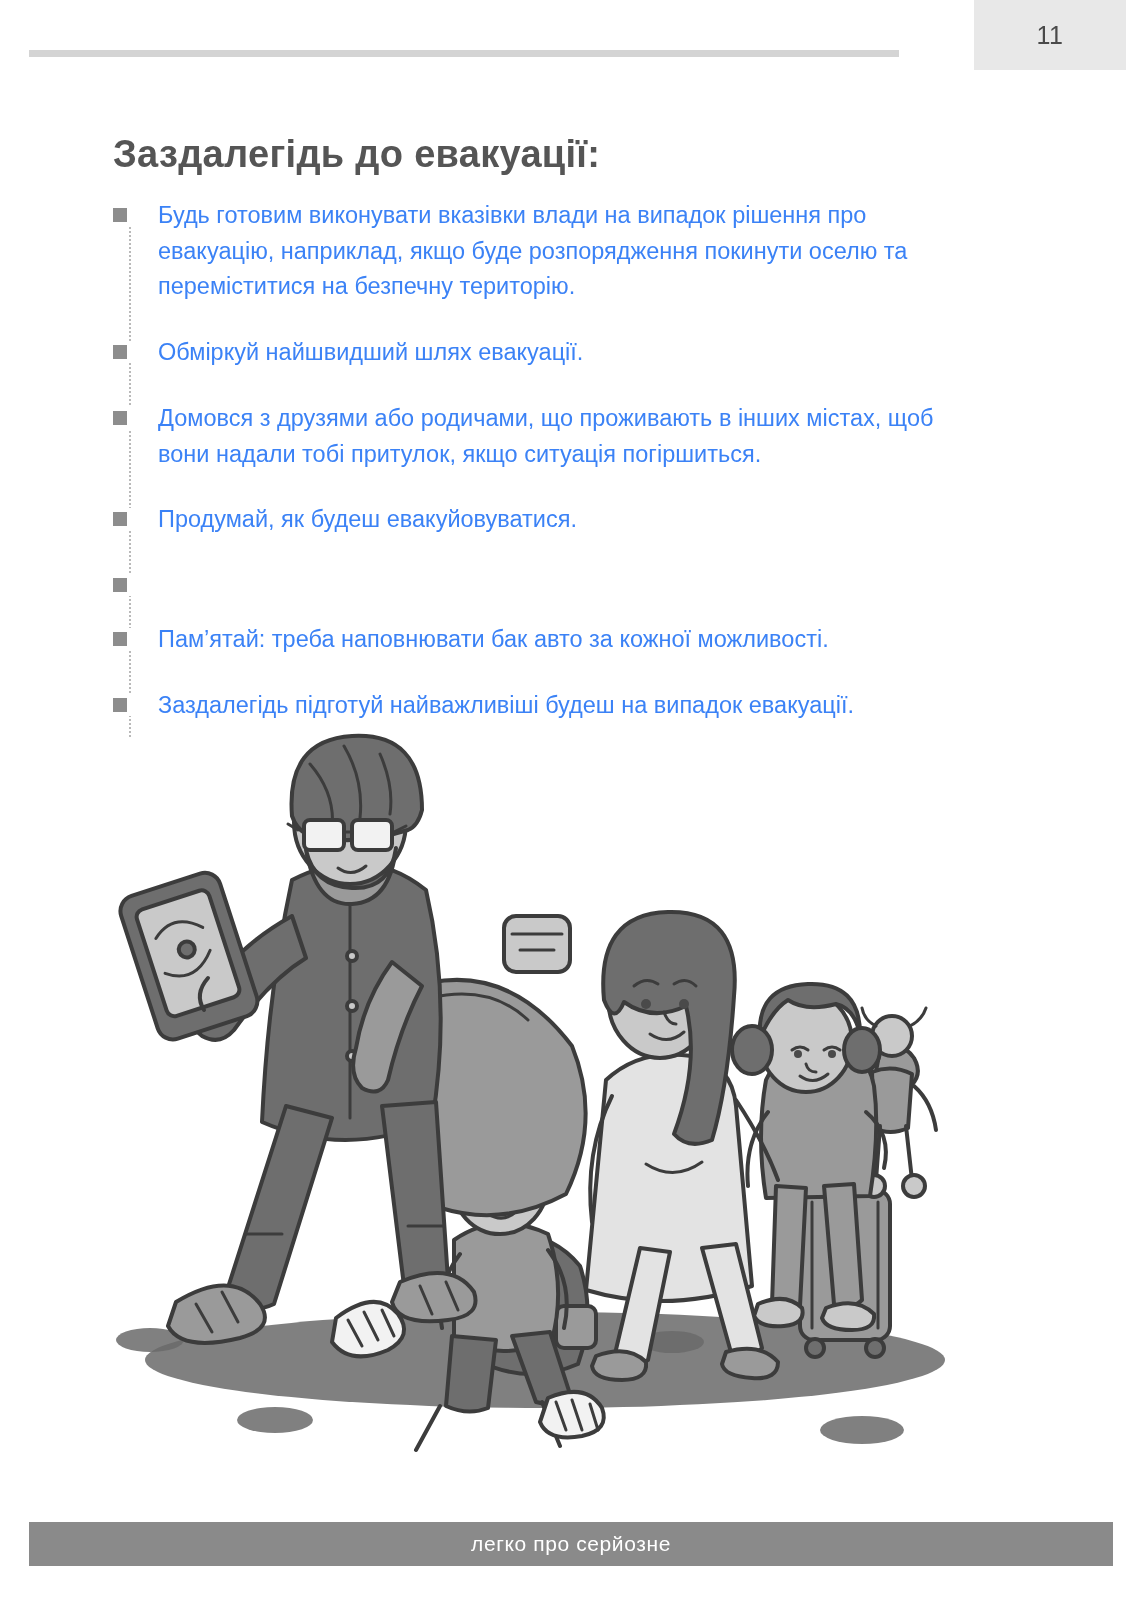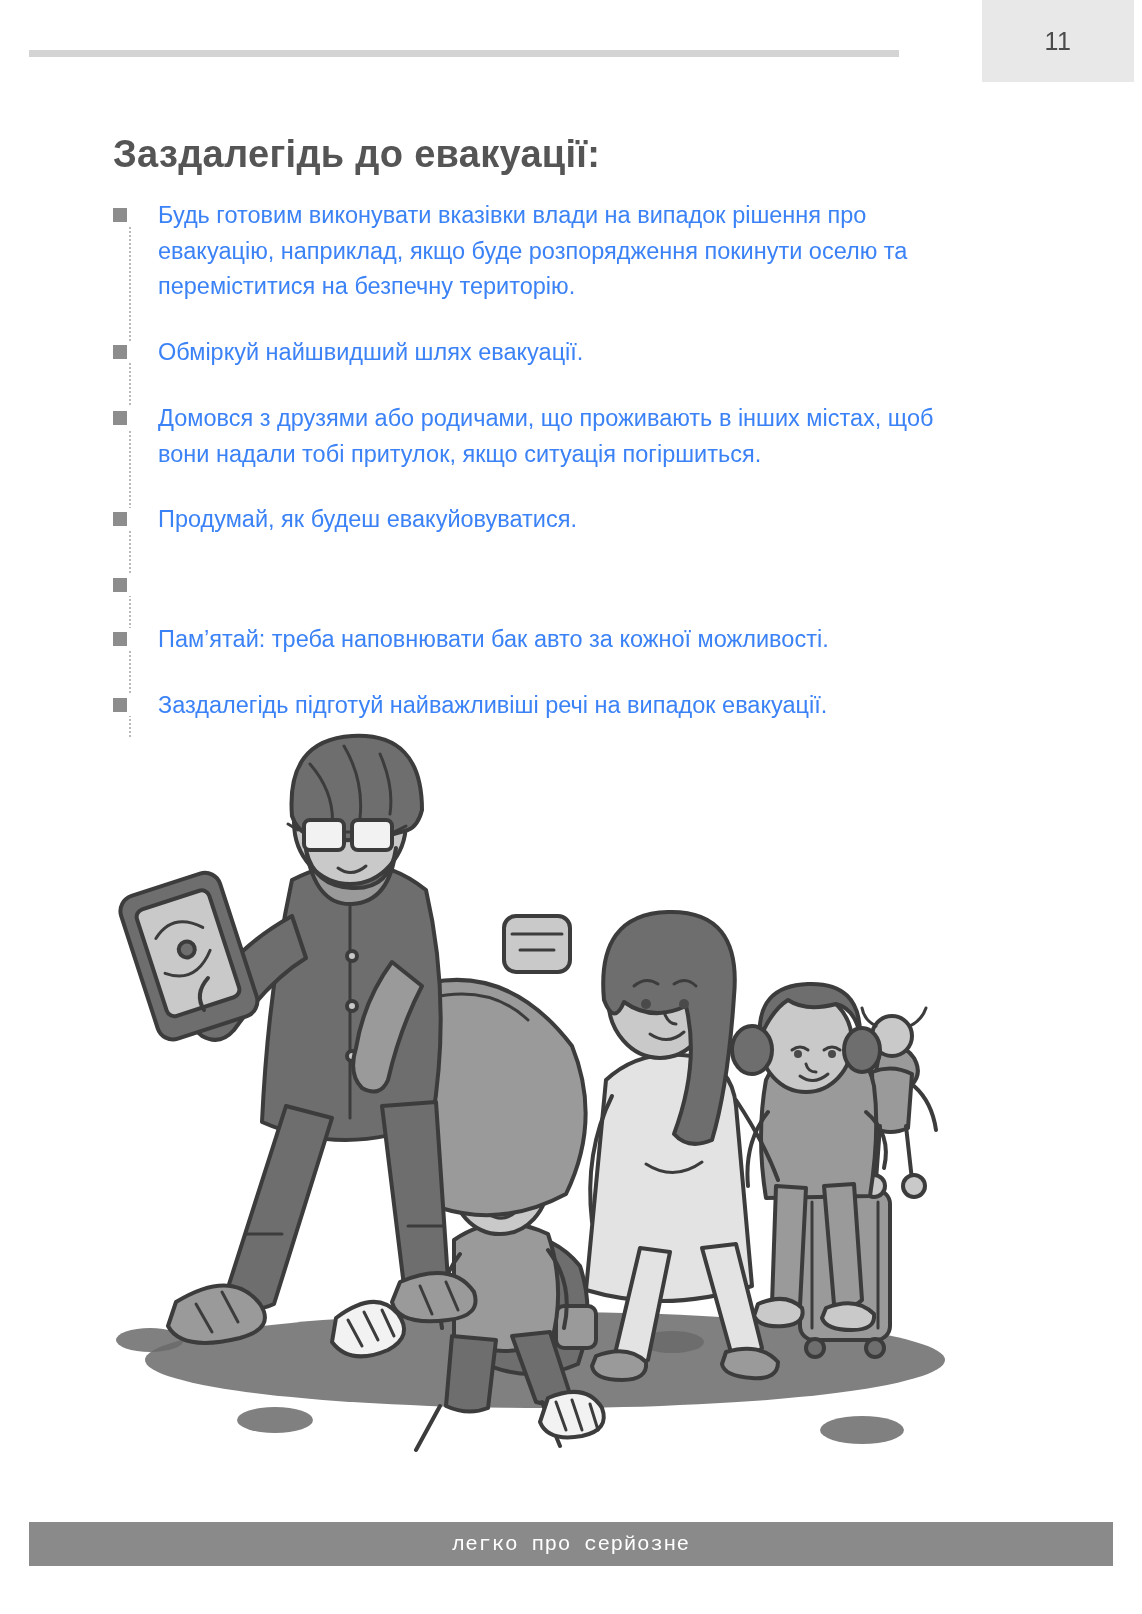--- a/index.html
+++ b/index.html
@@ -13,23 +13,23 @@
     position: relative;
     font-family: "Liberation Sans", sans-serif;
     color: #3b3b3b;
     overflow: hidden;
   }
 
   
   .page-number-box {
     position: absolute;
     top: 0;
-    right: 8px;
+    right: 16px;
     width: 152px;
-    height: 82px;
+    height: 70px;
     background: #e8e8e8;
     display: flex;
     align-items: center;
     justify-content: center;
   }
   .page-number {
     font-size: 25px;
     color: #4a4a4a;
     letter-spacing: 0.5px;
   }
@@ -110,21 +110,20 @@
     height: 44px;
     background: #8a8a8a;
     display: flex;
     align-items: center;
     justify-content: center;
   }
   .footer-text {
     font-size: 21px;
     color: #ffffff;
     letter-spacing: 0.6px;
-    font-family: Liberation Mono, monospace;
   }
 </style>
 </head>
 <body>
 
 <div class="header-rule"></div>
 <div class="page-number-box">
   <span class="page-number">11</span>
 </div>
 
@@ -157,21 +156,21 @@
     <span class="bullet-marker"></span>
   </div>
 
   <div class="bullet-item">
     <span class="bullet-marker"></span>
     <span class="bullet-text">Пам’ятай: треба наповнювати бак авто за кожної можливості.</span>
   </div>
 
   <div class="bullet-item">
     <span class="bullet-marker"></span>
-    <span class="bullet-text">Заздалегідь підготуй найважливіші речі на випадок евакуації.</span>
+    <span class="bullet-text">Заздалегідь підготуй найважливіші будеш на випадок евакуації.</span>
   </div>
 </div>
 
 <div class="illustration">
   <svg viewBox="0 0 1142 750" width="1142" height="750" xmlns="http://www.w3.org/2000/svg">
     <defs>
       <style>
         .ln { fill:none; stroke:#3c3c3c; stroke-width:4; stroke-linecap:round; stroke-linejoin:round; }
         .ln2 { fill:none; stroke:#3c3c3c; stroke-width:3; stroke-linecap:round; stroke-linejoin:round; }
         .dk { fill:#6e6e6e; stroke:#3c3c3c; stroke-width:4; stroke-linejoin:round; }

